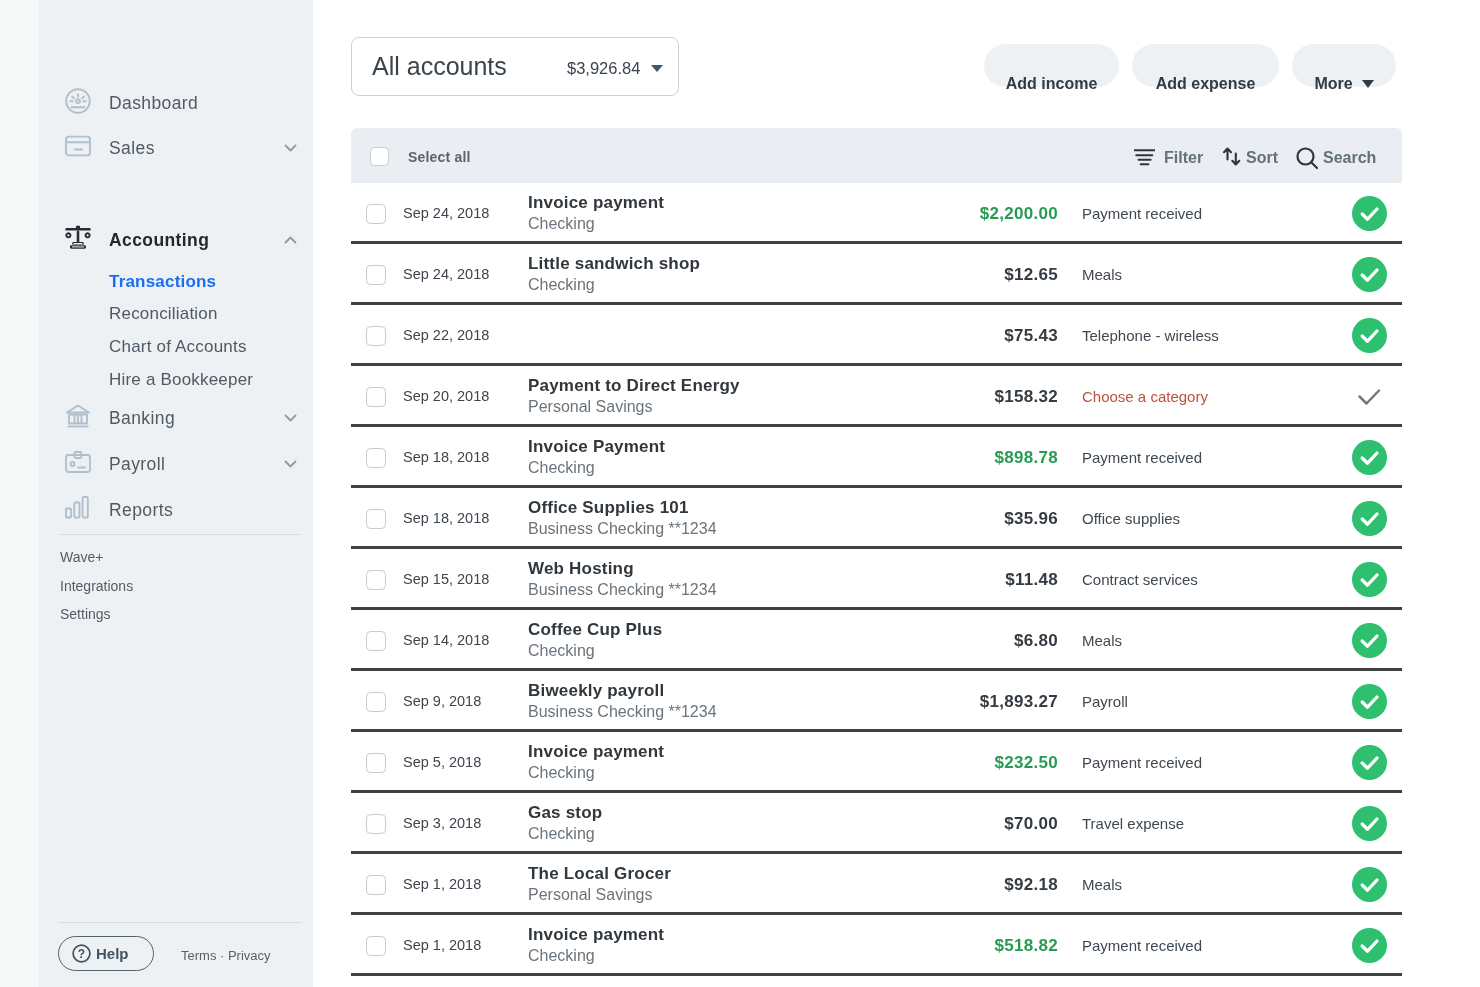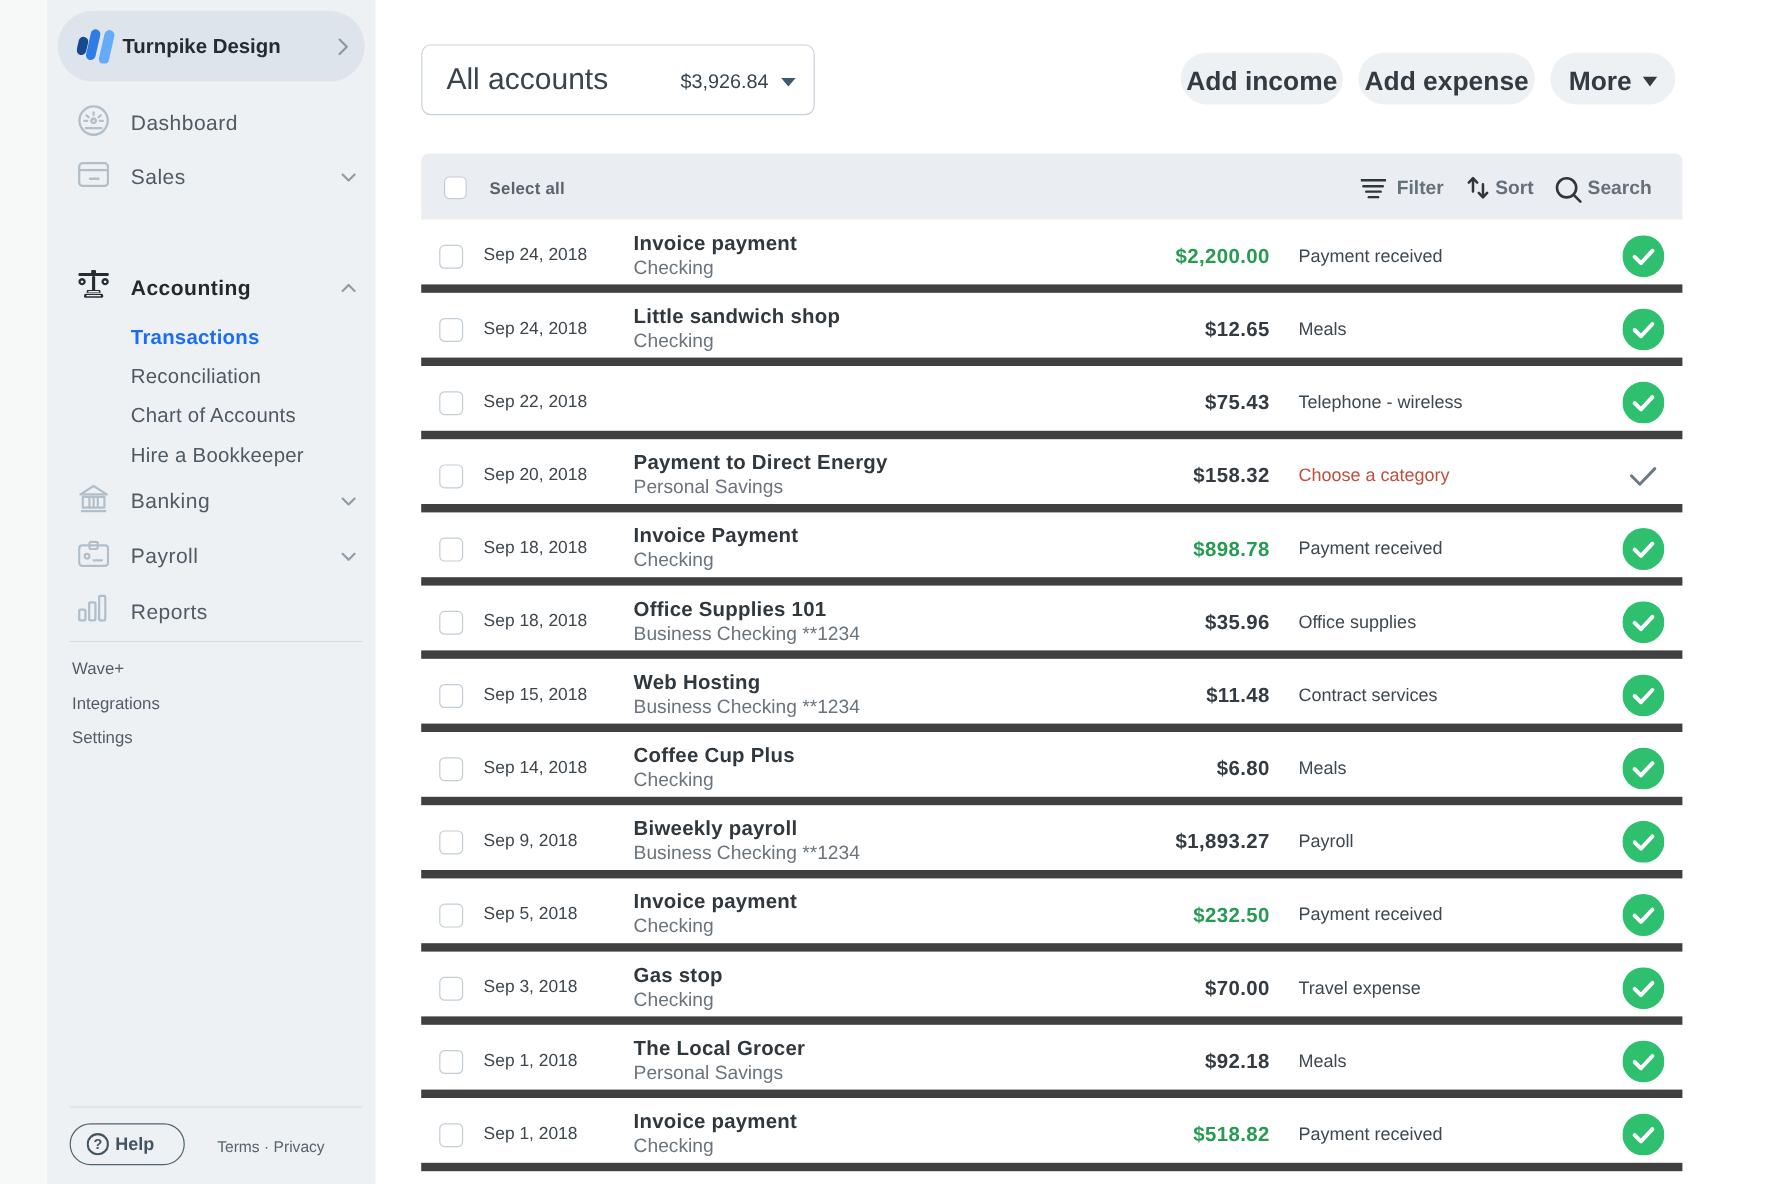--- a/index.html
+++ b/index.html
@@ -22,60 +22,47 @@
 .help { position:absolute; left:19px; top:936px; width:96px; height:35px; border:1.5px solid #51636f; border-radius:17.5px; }
 .help .q { position:absolute; left:13px; top:7px; }
 .help .t { position:absolute; left:37px; top:8px; font-size:15px; font-weight:bold; color:#42545f; }
 .terms { position:absolute; left:142px; top:948px; font-size:13px; color:#57636d; }
 
 .main { position:absolute; left:313px; top:0; width:1167px; height:987px; background:#fff; }
 .acct { position:absolute; left:38px; top:37px; width:328px; height:59px; border:1px solid #c8d2db; border-radius:8px; background:#fff; }
 .acct .a1 { position:absolute; left:20px; top:0; height:57px; line-height:57px; font-size:25px; color:#3a444d; }
 .acct .a2 { position:absolute; left:215px; top:21px; font-size:16.5px; color:#39444e; }
 .acct .car { position:absolute; left:299px; top:27px; width:0; height:0; border-left:6px solid transparent; border-right:6px solid transparent; border-top:7.5px solid #3e586d; }
-.btn { position:absolute; top:44px; height:43px; background:#eef1f3; border-radius:21.5px; font-size:22px; font-weight:bold; color:#323a42; text-align:center; line-height:39px; padding-top:4px; }
+.btn { position:absolute; top:44px; height:43px; background:#eef1f3; border-radius:21.5px; font-size:16px; font-weight:bold; color:#323a42; text-align:center; line-height:39px; padding-top:20px; }
 .btn.b1 { left:671px; width:135px; }
 .btn.b2 { left:819px; width:147px; }
 .btn.b3 { left:979px; width:104px; }
 .btn .mcar { display:inline-block; vertical-align:middle; margin-left:9px; margin-top:-2px; width:0; height:0; border-left:6.5px solid transparent; border-right:6.5px solid transparent; border-top:8px solid #343a41; }
 .thead { position:absolute; left:38px; top:128px; width:1051px; height:55px; background:#eaedf1; border-radius:6px 6px 0 0; }
 .thead .cb { position:absolute; left:19px; top:19px; width:19px; height:19px; }
 .thead .sel { position:absolute; left:57px; top:149px; top:149px; font-size:14px; font-weight:bold; color:#5a646d; letter-spacing:.2px; }
 .thead .hlbl { position:absolute; top:149px; font-size:16px; font-weight:bold; color:#64717b; }
 .cb { display:inline-block; width:20px; height:20px; background:#fff; border:1.5px solid #c3cdd6; border-radius:4.5px; }
 .table { position:absolute; left:38px; top:183px; width:1051px; }
-.row { position:relative; width:1051px; height:61px; border-bottom:7px solid #404040; }
+.row { position:relative; width:1051px; height:61px; border-bottom:3px solid #404040; }
 .row .cb { position:absolute; left:15px; top:21px; }
 .row .date { position:absolute; left:52px; top:22px; font-size:14.5px; color:#3d454d; }
 .row .desc { position:absolute; left:177px; top:10px; }
 .row .t { font-size:17px; font-weight:bold; color:#30373d; letter-spacing:.2px; }
 .row .s { font-size:16px; color:#6b747c; margin-top:2px; }
 .row .amt { position:absolute; right:344px; top:21px; font-size:17px; font-weight:bold; color:#343b42; letter-spacing:.3px; }
 .row .amt.g { color:#279b52;margin-left:32px; }
 .row .cat { position:absolute; left:731px; top:22px; font-size:15px; color:#3f4850; }
 .row .cat.red { color:#c14f3f; }
 .row .st { position:absolute; left:1001px; top:13px; }
 </style>
 </head>
 <body>
 <div class="strip"></div>
 <div class="sidebar">
-  <div class="logo-pill">
-    <svg class="abs" style="left:16px;top:13px" width="34" height="31" viewBox="0 0 34 31">
-      <g transform="rotate(13 17 15)">
-        <rect x="1.3" y="11.3" width="8" height="15.4" rx="4" fill="#174a8c"></rect>
-        <rect x="9.8" y="3" width="8" height="26" rx="4" fill="#2e7ce4"></rect>
-        <rect x="21" y="1" width="8.4" height="29" rx="4.2" fill="#66abf7"></rect>
-      </g>
-    </svg>
-    <span class="biz">Turnpike Design</span>
-    <svg class="chev" width="10" height="16" viewBox="0 0 10 16">
-        <path d="M2 2 L8 8 L2 14" stroke="#8b98a3" stroke-width="1.8" fill="none" stroke-linecap="round" stroke-linejoin="round"></path>
-      </svg>
-  </div>
 <div class="nav-item" style="top:125px">
       <span class="ic"><svg width="26" height="21" viewBox="0 0 26 21">
           <rect x="1" y="1" width="24" height="19" rx="3" fill="none" stroke="#b0bfca" stroke-width="1.9"></rect>
           <line x1="1.5" y1="6.8" x2="24.5" y2="6.8" stroke="#b0bfca" stroke-width="1.9"></line>
           <line x1="10" y1="14" x2="17" y2="14" stroke="#b0bfca" stroke-width="2" stroke-linecap="round"></line>
         </svg></span>
       <span class="lbl">Sales</span>
       <svg class="ch" width="13" height="8" viewBox="0 0 13 8">
         <path d="M1.5 1.5 L6.5 6.5 L11.5 1.5" stroke="#8f9ba5" stroke-width="1.8" fill="none" stroke-linecap="round" stroke-linejoin="round"></path>
       </svg>

